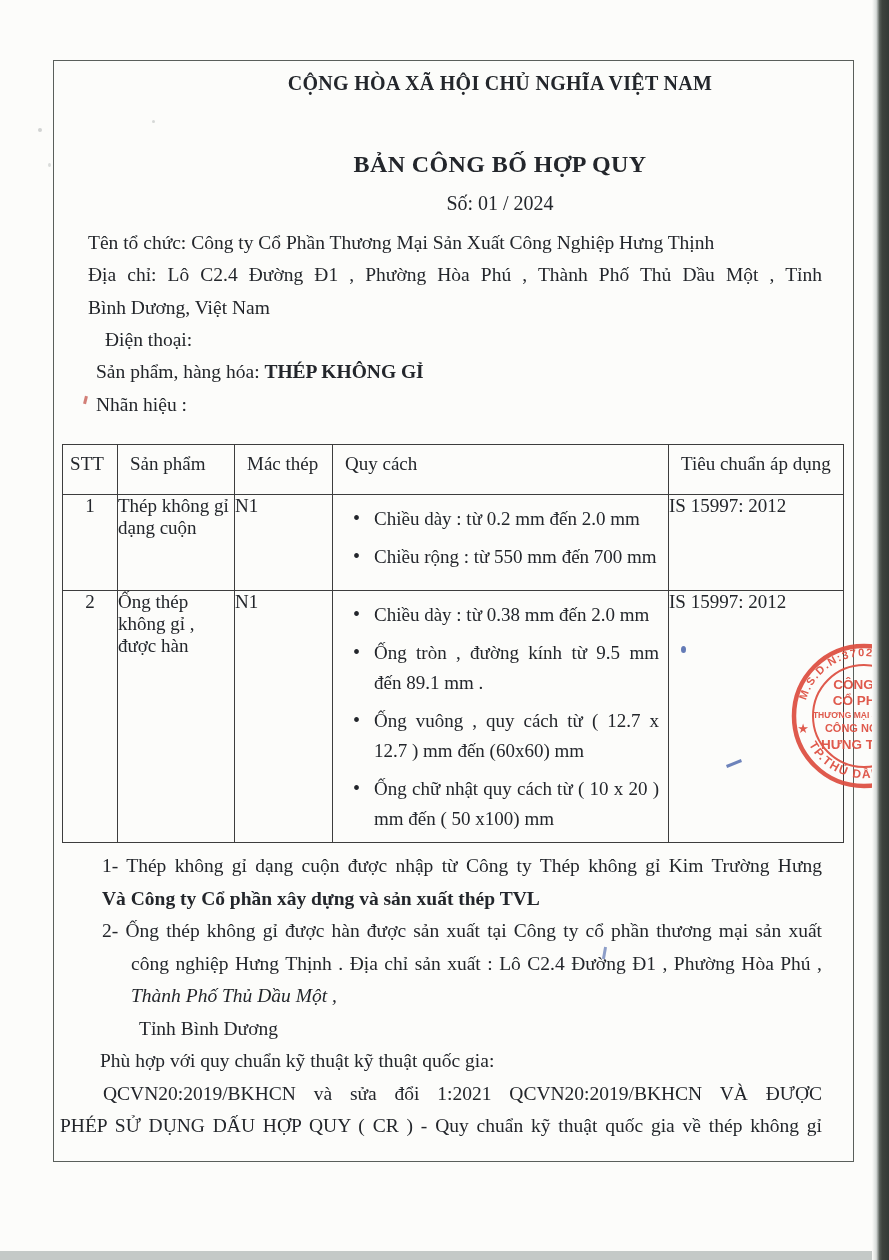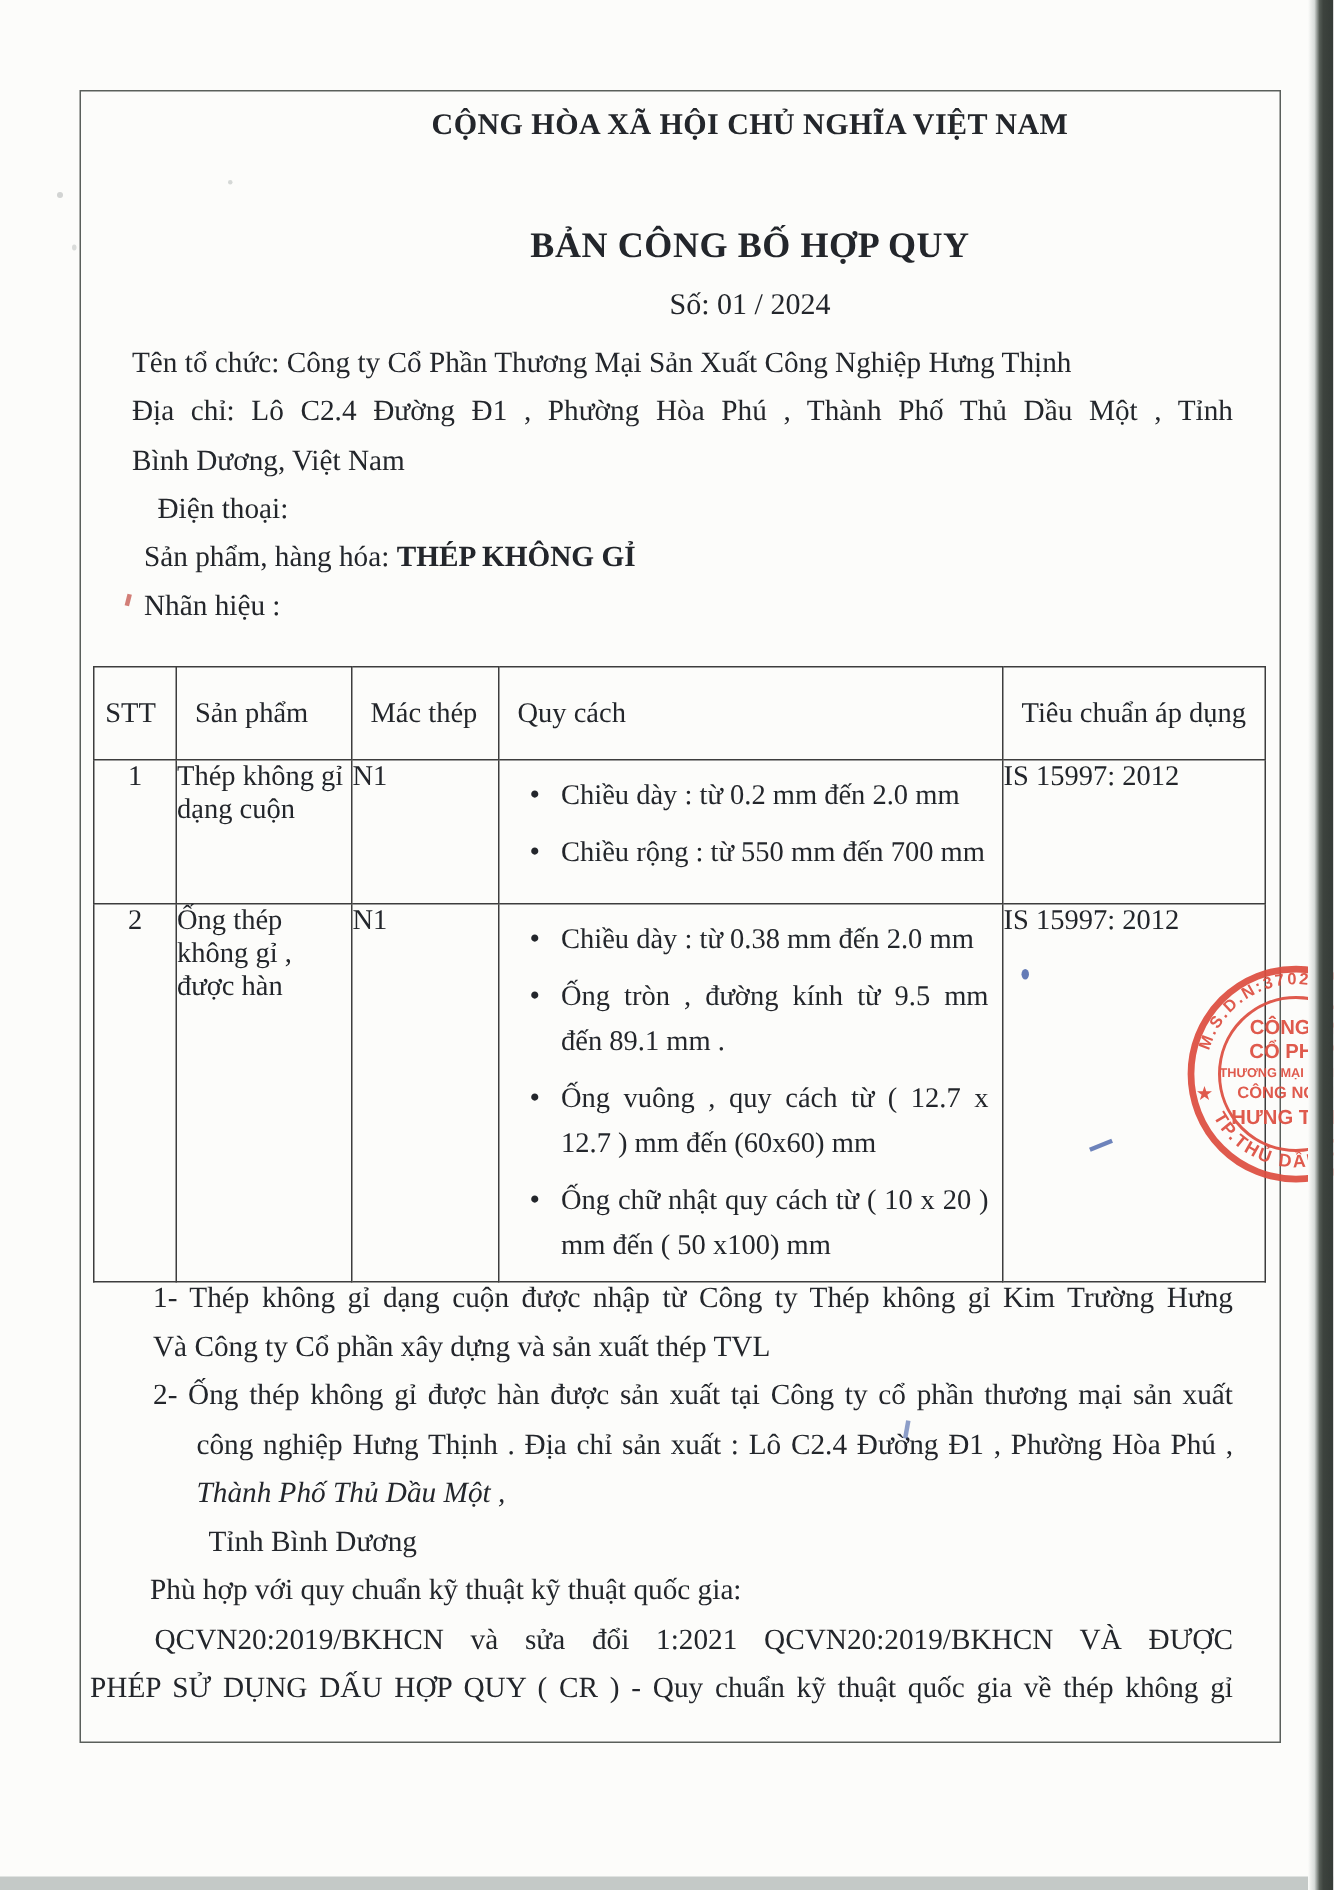--- a/index.html
+++ b/index.html
@@ -23,21 +23,21 @@
   .doc-no{top:192px;font-size:20px;}
   
   .ln{position:absolute;font-size:19.5px;line-height:27px;white-space:nowrap;z-index:2;}
   .just{white-space:normal;text-align:justify;text-align-last:justify;}
   .bold{font-weight:bold;}
   
   .doc-table{position:absolute;left:62px;top:444px;width:781px;z-index:2;
     border-collapse:collapse;table-layout:fixed;font-size:19px;}
   .doc-table th,.doc-table td{border:1.6px solid #3d3d3d;vertical-align:top;
     font-weight:normal;text-align:left;padding:0;}
-  .doc-table th{height:41px;padding:20px 6px 0 12px;}
+  .doc-table th{height:41px;padding:8px 6px 0 12px;}
   .th-stt{text-align:center !important;padding-left:0 !important;}
   .cell-stt{text-align:center !important;padding-top:9px;}
   .cell-prod{padding:9px 9px 0 11px;text-align:justify;}
   .cell-grade{text-align:right;padding-top:9px;}
   .cell-std{padding:9px 6px 0 12px;}
   .row-1{height:96px;}
   .row-2{height:235px;}
   .specs{list-style:none;margin:0;padding:9px 9px 0 41px;}
   .specs li{position:relative;text-align:justify;line-height:30px;margin-bottom:8px;}
   .specs li::before{content:"\2022";position:absolute;left:-21px;top:-1px;font-size:20px;}
@@ -111,21 +111,21 @@
           <li>Ống vuông , quy cách từ ( 12.7 x 12.7 ) mm đến (60x60) mm</li>
           <li>Ống chữ nhật quy cách từ ( 10 x 20 ) mm đến ( 50 x100) mm</li>
         </ul>
       </td>
       <td class="cell-std">IS 15997: 2012</td>
     </tr>
   </tbody>
     </table>
 
   <div class="ln just" style="left:102px;top:852px;width:720px;">1-  Thép không gỉ dạng cuộn được nhập từ Công ty Thép không gỉ Kim Trường Hưng</div>
-  <div class="ln" style="left:102px;top:885px;">Và Công ty Cổ phần xây dựng và sản xuất thép TVL</div>
+  <div class="ln" style="left:102px;top:885px;font-weight:bold;">Và Công ty Cổ phần xây dựng và sản xuất thép TVL</div>
   <div class="ln just" style="left:102px;top:917px;width:720px;">2-  Ống thép không gỉ được hàn được sản xuất tại Công ty cổ phần thương mại sản xuất</div>
   <div class="ln just" style="left:131px;top:950px;width:691px;">công nghiệp Hưng Thịnh . Địa chỉ sản xuất : Lô C2.4 Đường Đ1 , Phường Hòa Phú ,</div>
   <div class="ln" style="left:131px;top:982px;font-style:italic;">Thành Phố Thủ Dầu Một ,</div>
   <div class="ln" style="left:104px;top:1015px;margin-left:35px;">Tỉnh Bình Dương</div>
   <div class="ln" style="left:100px;top:1047px;">Phù hợp với quy chuẩn kỹ thuật kỹ thuật quốc gia:</div>
   <div class="ln just" style="left:103px;top:1080px;width:719px;">QCVN20:2019/BKHCN và sửa đổi 1:2021 QCVN20:2019/BKHCN VÀ ĐƯỢC</div>
   <div class="ln just" style="left:60px;top:1112px;width:762px;">PHÉP SỬ DỤNG DẤU HỢP QUY ( CR ) -  Quy chuẩn kỹ thuật quốc gia về thép không gỉ</div>
 
   <svg class="stamp" viewBox="0 0 190 190" xmlns="http://www.w3.org/2000/svg">
     <defs>

